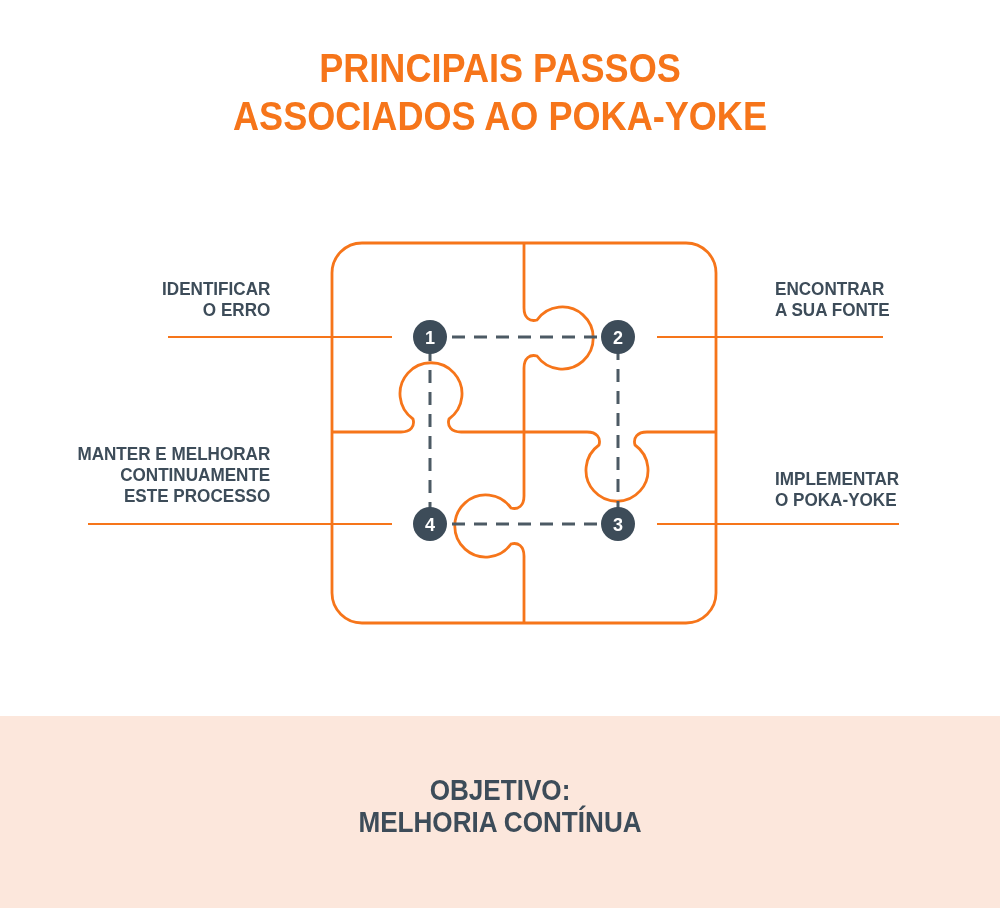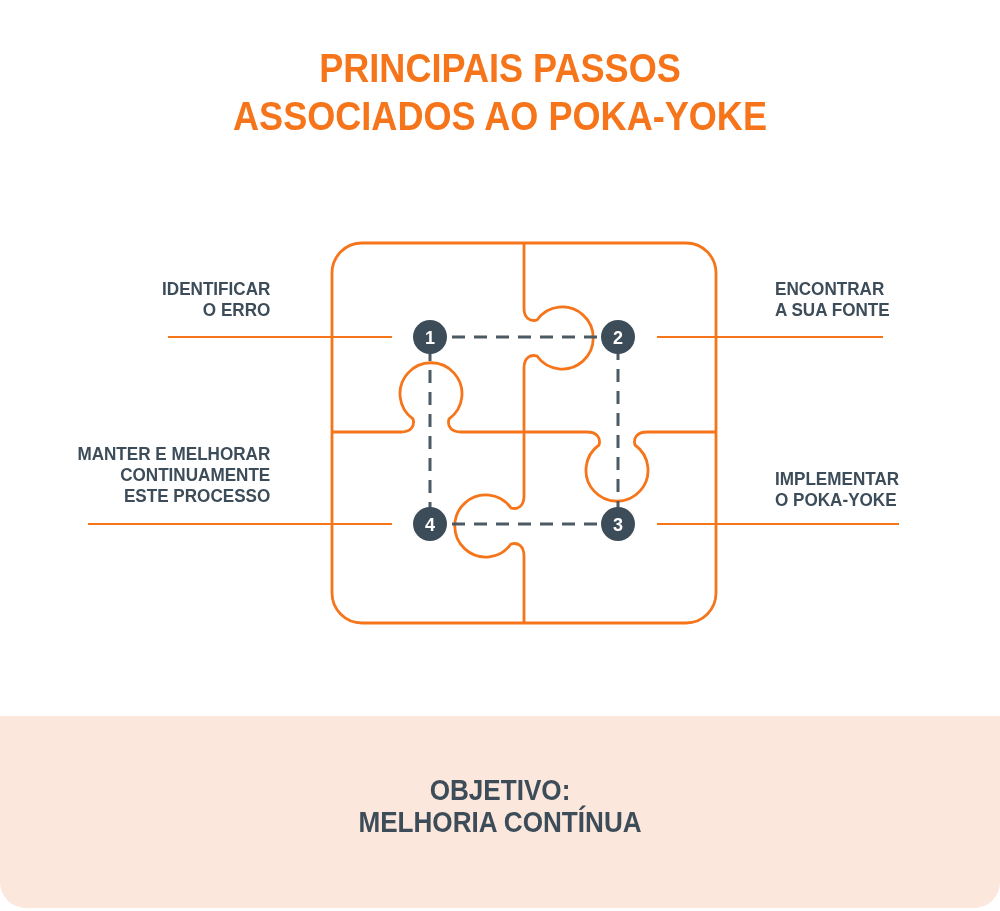--- a/index.html
+++ b/index.html
@@ -11,21 +11,20 @@
     --numtext:#FFFFFF;
   }
   *{margin:0;padding:0;box-sizing:border-box;}
   html,body{background:var(--bg);}
   body{font-family:"Liberation Sans",sans-serif;}
   .stage{
     position:relative;
     width:1000px;height:908px;
     background:var(--bg);
     overflow:hidden;
-    border-radius:26px;
   }
   .title{
     position:absolute;top:44px;left:0;width:1000px;
     text-align:center;
     color:var(--accent);
     font-size:41px;line-height:48px;font-weight:bold;
     white-space:pre-line;
     transform:scaleX(0.88);
     transform-origin:50% 50%;
     letter-spacing:0px;

